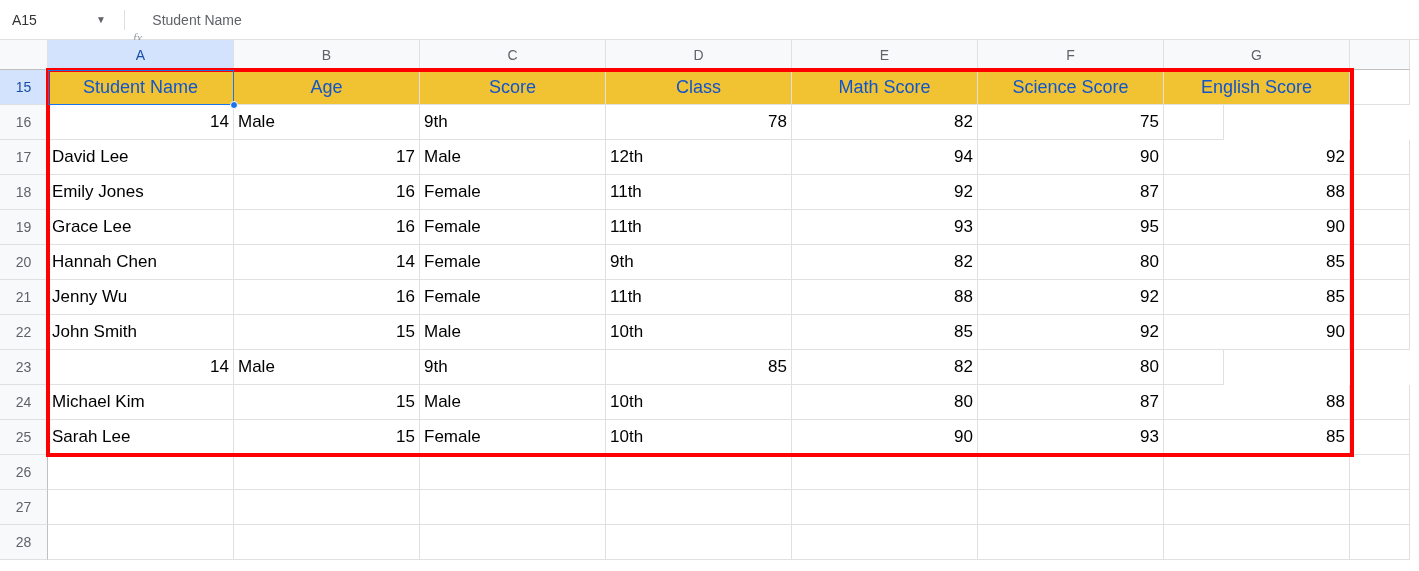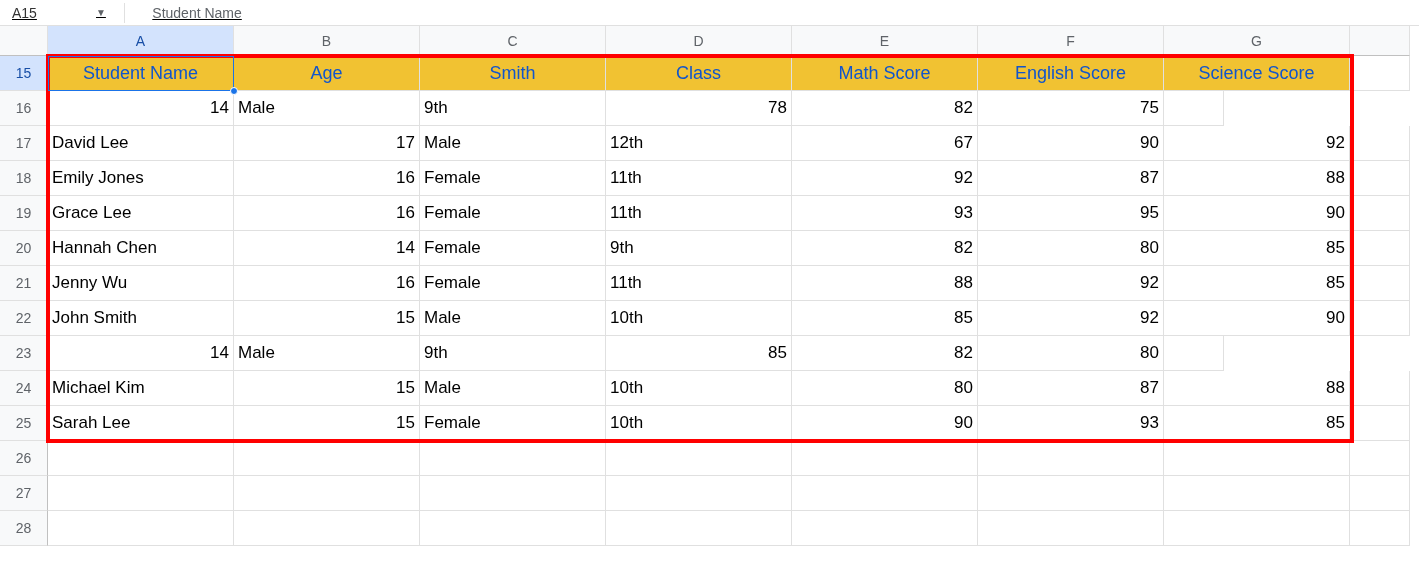--- a/index.html
+++ b/index.html
@@ -8,27 +8,26 @@
       padding: 0;
     }
     body {
       font-family: Arial, sans-serif;
       background: #fff;
       width: 1419px;
       height: 571px;
       overflow: hidden;
     }
     .name-box-bar {
-      height: 26px;
+      height: 40px;
       display: flex;
       align-items: center;
       border-bottom: 1px solid #e0e0e0;
       padding: 0 6px;
       background: #fff;
-      text-decoration: underline;
     }
     .name-box {
       width: 80px;
       font-size: 14px;
       color: #333;
       padding-left: 6px;
     }
     .name-box-dropdown {
       color: #5f6368;
       font-size: 10px;
@@ -183,44 +182,44 @@
       <div class="col-header col-D">D</div>
       <div class="col-header col-E">E</div>
       <div class="col-header col-F">F</div>
       <div class="col-header col-G">G</div>
       <div class="col-header col-H"></div>
     </div>
 <div class="row">
       <div class="row-header selected">15</div>
       <div class="cell col-A header-cell">Student Name</div>
       <div class="cell col-B header-cell">Age</div>
-      <div class="cell col-C header-cell">Smith</div>
+      <div class="cell col-C header-cell">Score</div>
       <div class="cell col-D header-cell">Class</div>
       <div class="cell col-E header-cell">Math Score</div>
+      <div class="cell col-G header-cell">Science Score</div>
       <div class="cell col-F header-cell">English Score</div>
-      <div class="cell col-G header-cell">Science Score</div>
       <div class="cell col-H"></div>
     </div>
     <div class="row">
       <div class="row-header">16</div>
       <div class="cell col-B text-right">14</div>
       <div class="cell col-C text-left">Male</div>
       <div class="cell col-D text-left">9th</div>
       <div class="cell col-E text-right">78</div>
       <div class="cell col-F text-right">82</div>
       <div class="cell col-G text-right">75</div>
       <div class="cell col-H"></div>
     </div>
     <div class="row">
       <div class="row-header">17</div>
       <div class="cell col-A text-left">David Lee</div>
       <div class="cell col-B text-right">17</div>
       <div class="cell col-C text-left">Male</div>
       <div class="cell col-D text-left">12th</div>
-      <div class="cell col-E text-right">67</div>
+      <div class="cell col-E text-right">94</div>
       <div class="cell col-F text-right">90</div>
       <div class="cell col-G text-right">92</div>
       <div class="cell col-H"></div>
     </div>
     <div class="row">
       <div class="row-header">18</div>
       <div class="cell col-A text-left">Emily Jones</div>
       <div class="cell col-B text-right">16</div>
       <div class="cell col-C text-left">Female</div>
       <div class="cell col-D text-left">11th</div>

